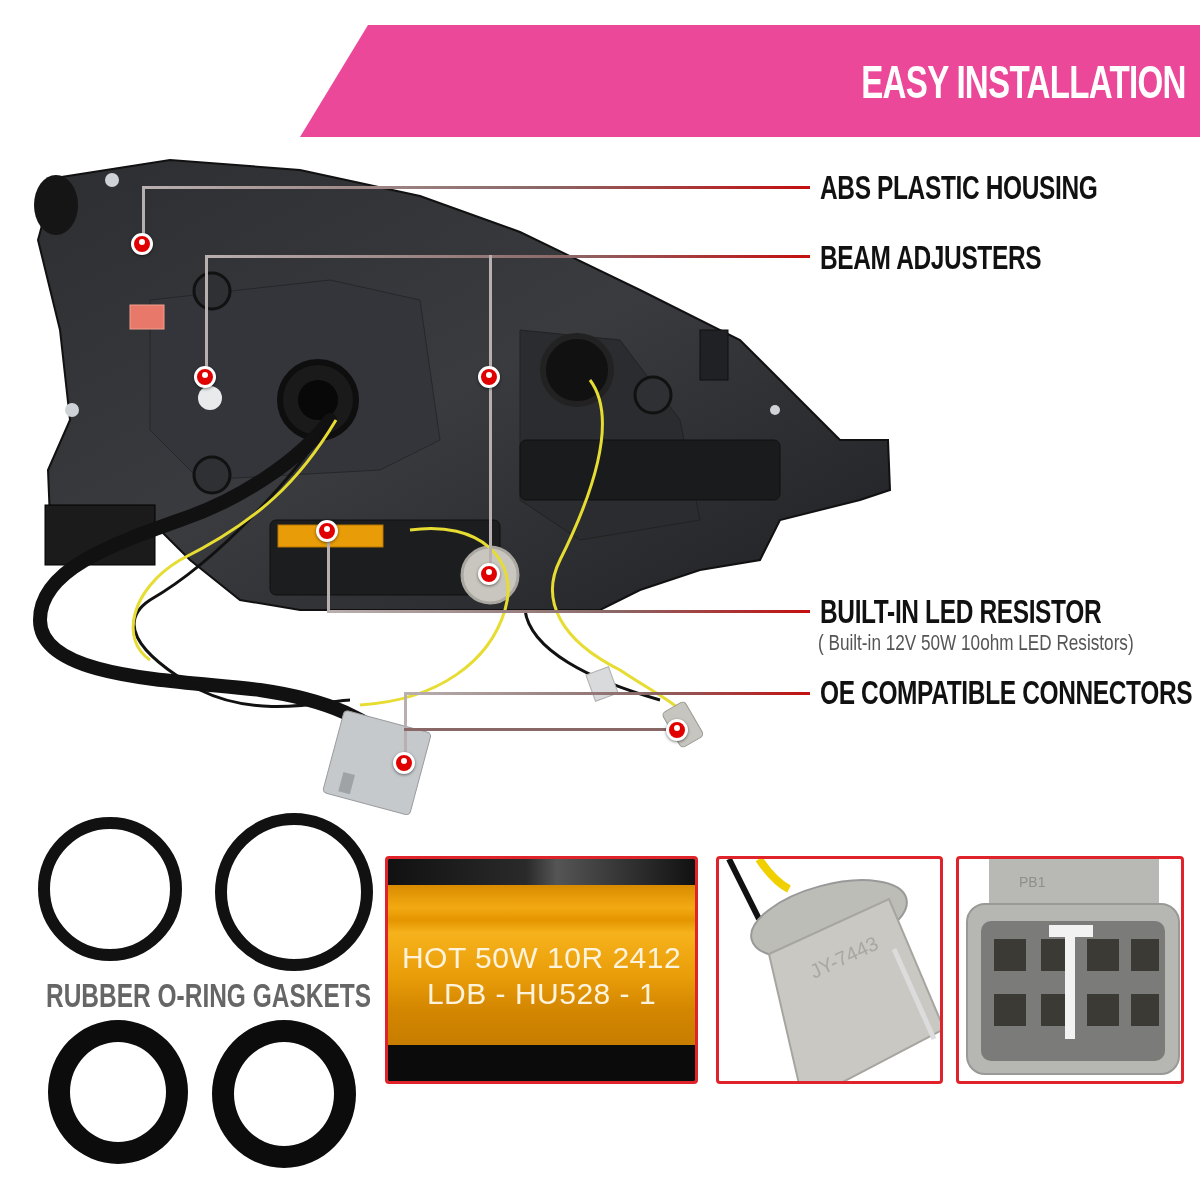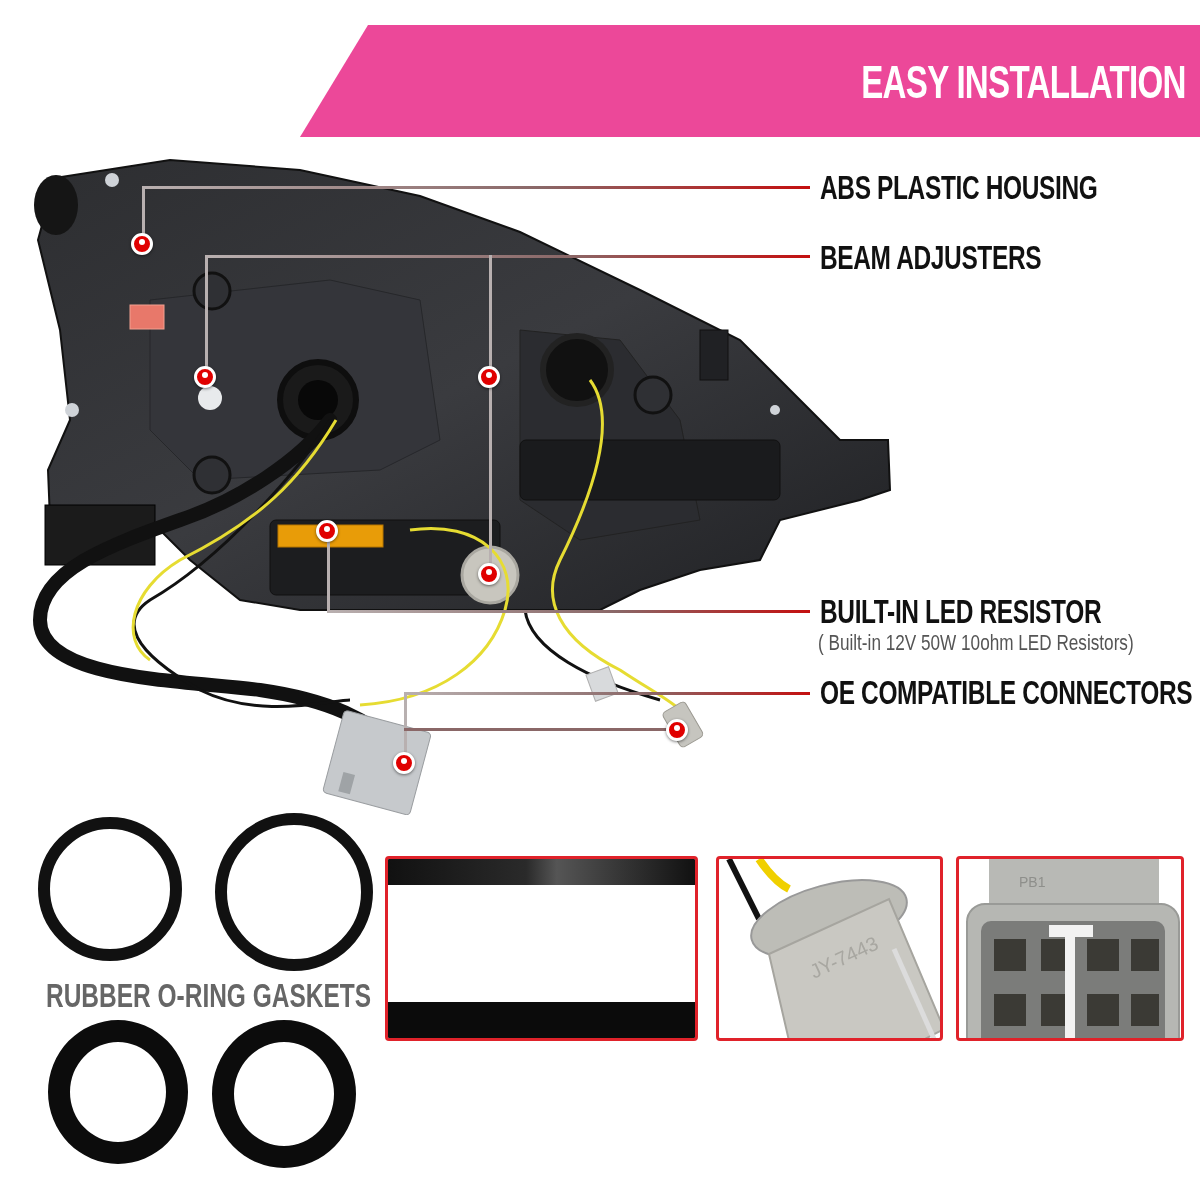--- a/index.html
+++ b/index.html
@@ -53,21 +53,21 @@
   .ring { position: absolute; border-radius: 50%; border: 12px solid #111; }
   .ring-thick { border-width: 22px; border-color: #0c0c0c; }
   .gasket-label {
     position: absolute; left: 46px; top: 976px; color: #666;
     font-size: 34px; font-weight: bold; white-space: nowrap;
     transform: scaleX(0.72); transform-origin: left center;
   }
 
   
   .detail-box {
-    position: absolute; top: 856px; height: 185px;
+    position: absolute; top: 856px; height: 228px;
     border: 3px solid #e0222a; border-radius: 4px; overflow: hidden; background: #fff;
   }
   .resistor {
     position: absolute; left: 0; right: 0; top: 26px; bottom: 36px;
     background: linear-gradient(180deg, #d98b00 0%, #f3a912 14%, #e49500 22%, #f6b21c 30%, #e89c08 58%, #d38600 78%, #c77d00 100%);
   }
   .resistor-top { position: absolute; left: 0; right: 0; top: 0; height: 26px; background: linear-gradient(90deg,#111 0%,#2a2a2a 45%,#555 55%,#111 100%); }
   .resistor-bottom { position: absolute; left: 0; right: 0; bottom: 0; height: 36px; background: #0b0b0b; }
   .resistor-text {
     position: absolute; left: 0; right: 0; text-align: center; color: #fff3dc;
@@ -172,20 +172,24 @@
 <div class="callout-label" style="top:673px;">OE COMPATIBLE CONNECTORS</div>
 
 <div class="ring" style="left:38px; top:817px; width:144px; height:144px;"></div>
 <div class="ring" style="left:215px; top:813px; width:158px; height:158px;"></div>
 <div class="gasket-label">RUBBER O-RING GASKETS</div>
 <div class="ring ring-thick" style="left:48px; top:1020px; width:140px; height:144px;"></div>
 <div class="ring ring-thick" style="left:212px; top:1020px; width:144px; height:148px;"></div>
 
 <div class="detail-box" style="left:385px; width:313px;">
   <div class="resistor-top"></div>
+  <div class="resistor">
+    <div class="resistor-text" style="top:56px;">HOT 50W 10R 2412</div>
+    <div class="resistor-text" style="top:92px;">LDB - HU528 - 1</div>
+  </div>
   <div class="resistor-bottom"></div>
 </div>
 
 <div class="detail-box" style="left:716px; width:227px;">
   <svg width="227" height="228" viewBox="0 0 227 228">
     <path d="M10 0 C20 20, 30 40, 40 60" stroke="#111" stroke-width="6" fill="none"></path>
     <path d="M40 0 C50 15, 60 25, 70 30" stroke="#f0d000" stroke-width="8" fill="none"></path>
     <ellipse cx="110" cy="60" rx="80" ry="34" fill="#bdbdb7" stroke="#999" stroke-width="2" transform="rotate(-15 110 60)"></ellipse>
     <path d="M50 95 L170 40 L225 170 L120 225 L80 225 Z" fill="#c9c8c2" stroke="#a6a59f" stroke-width="2"></path>
     <line x1="175" y1="90" x2="215" y2="180" stroke="#dcdcdc" stroke-width="5"></line>

